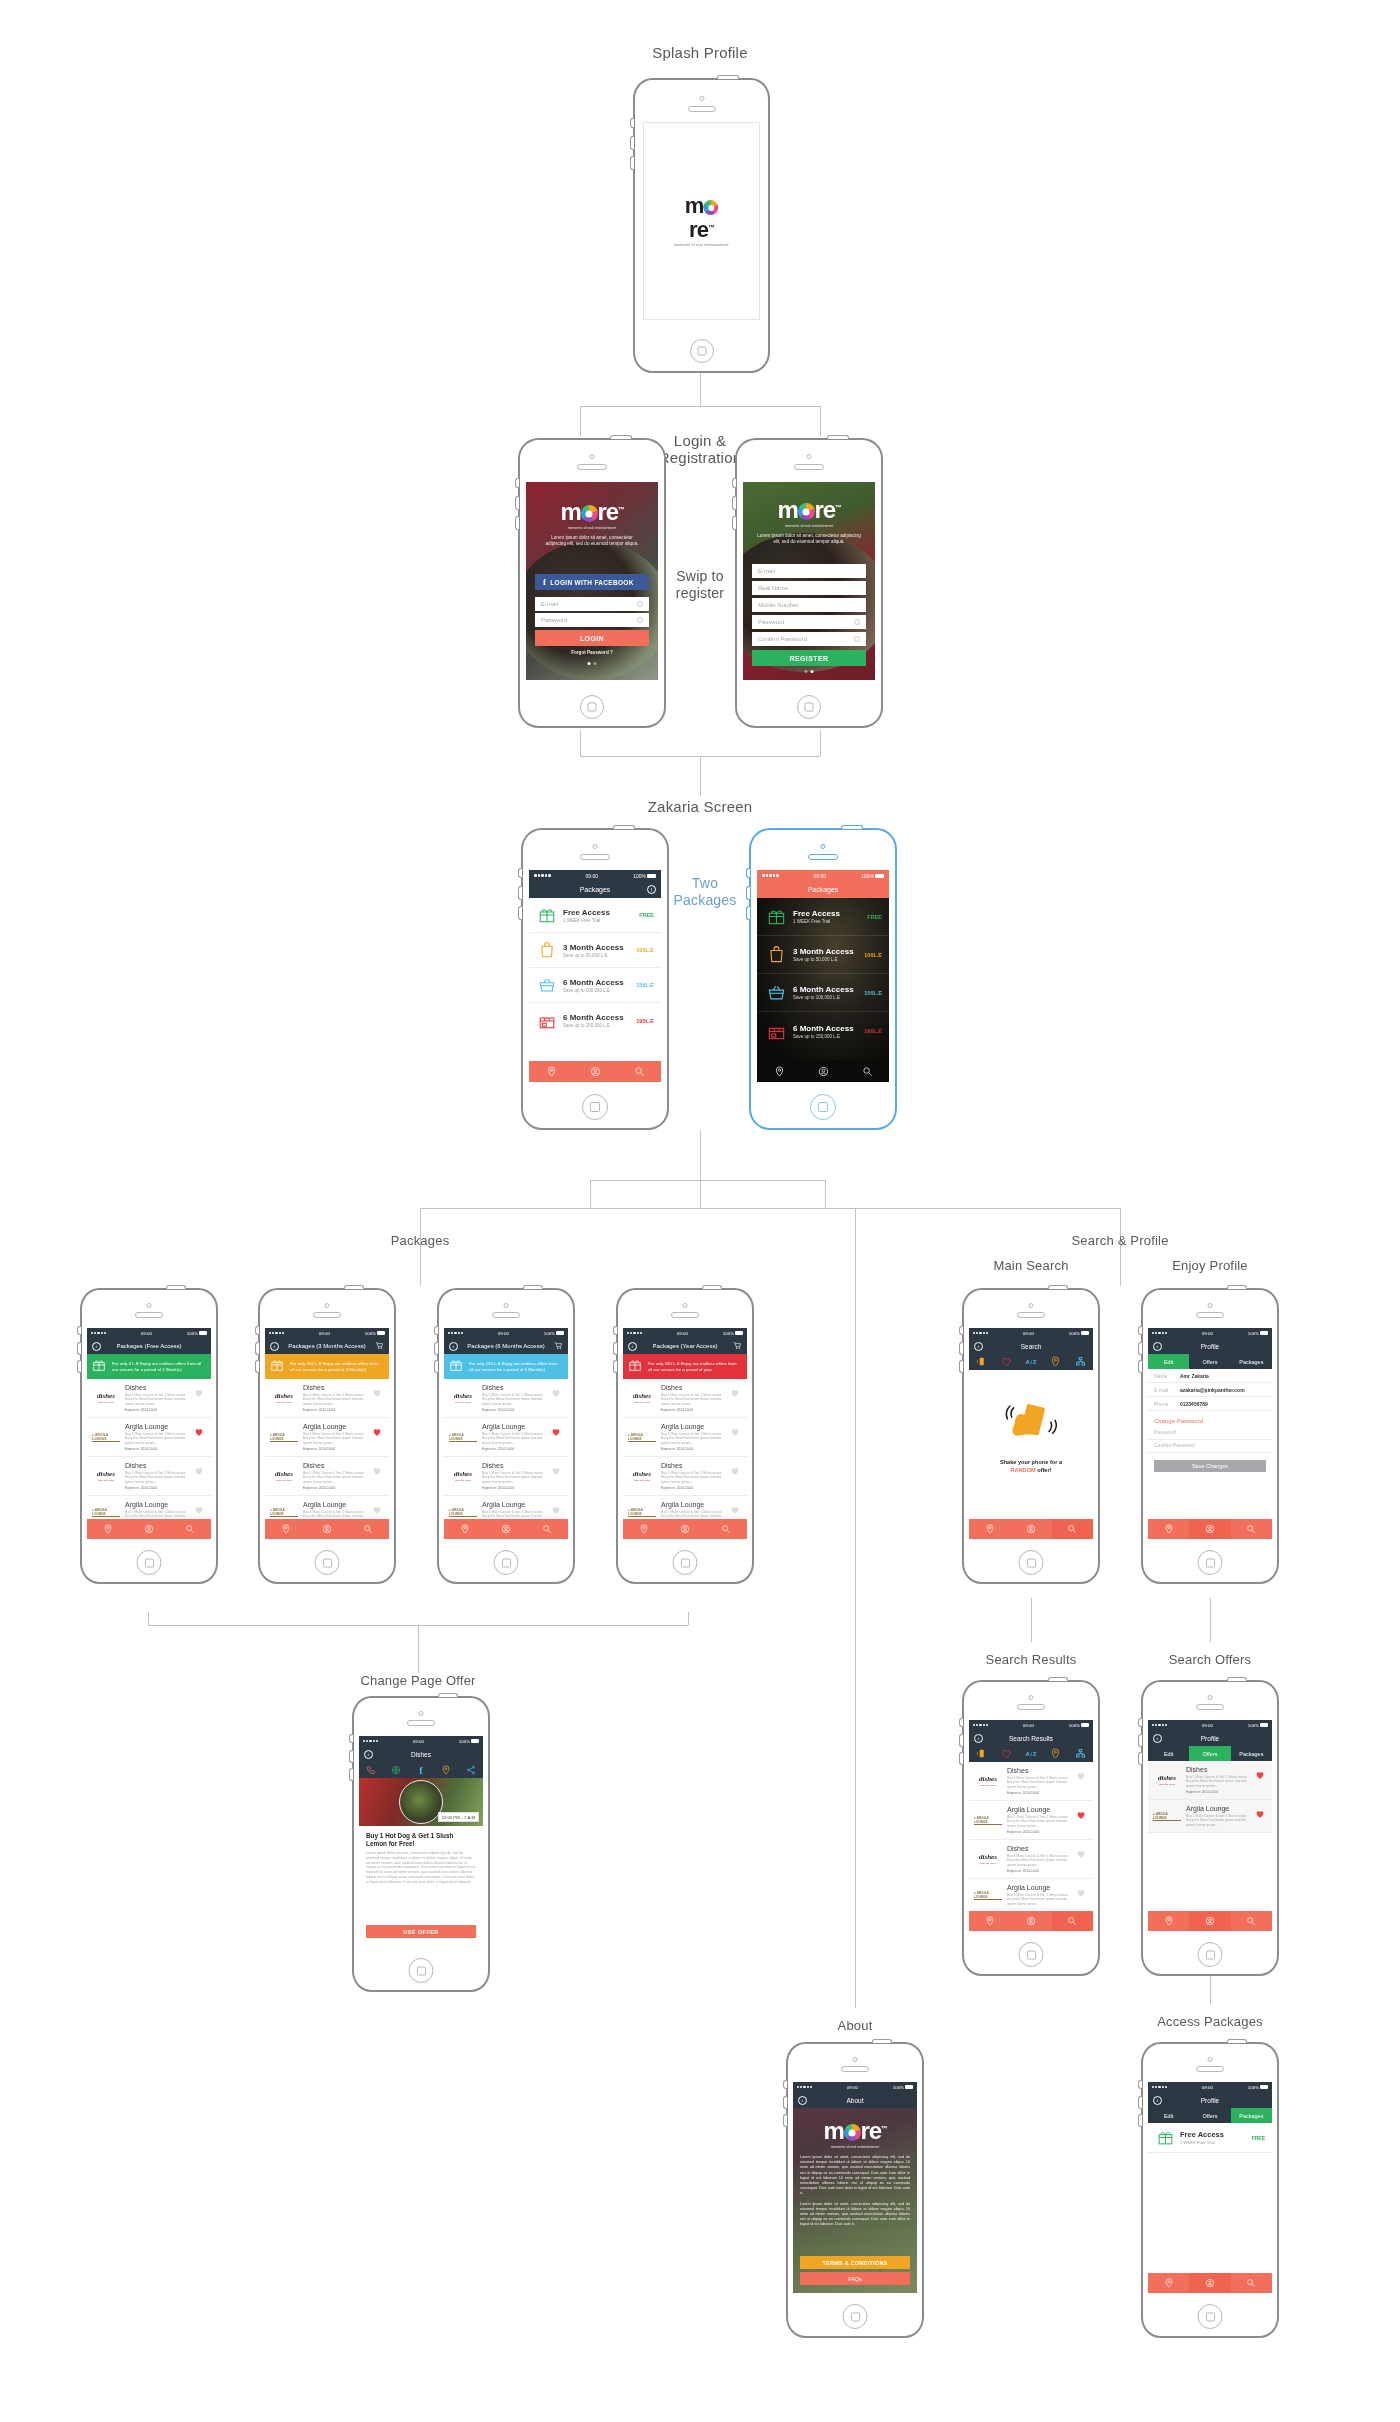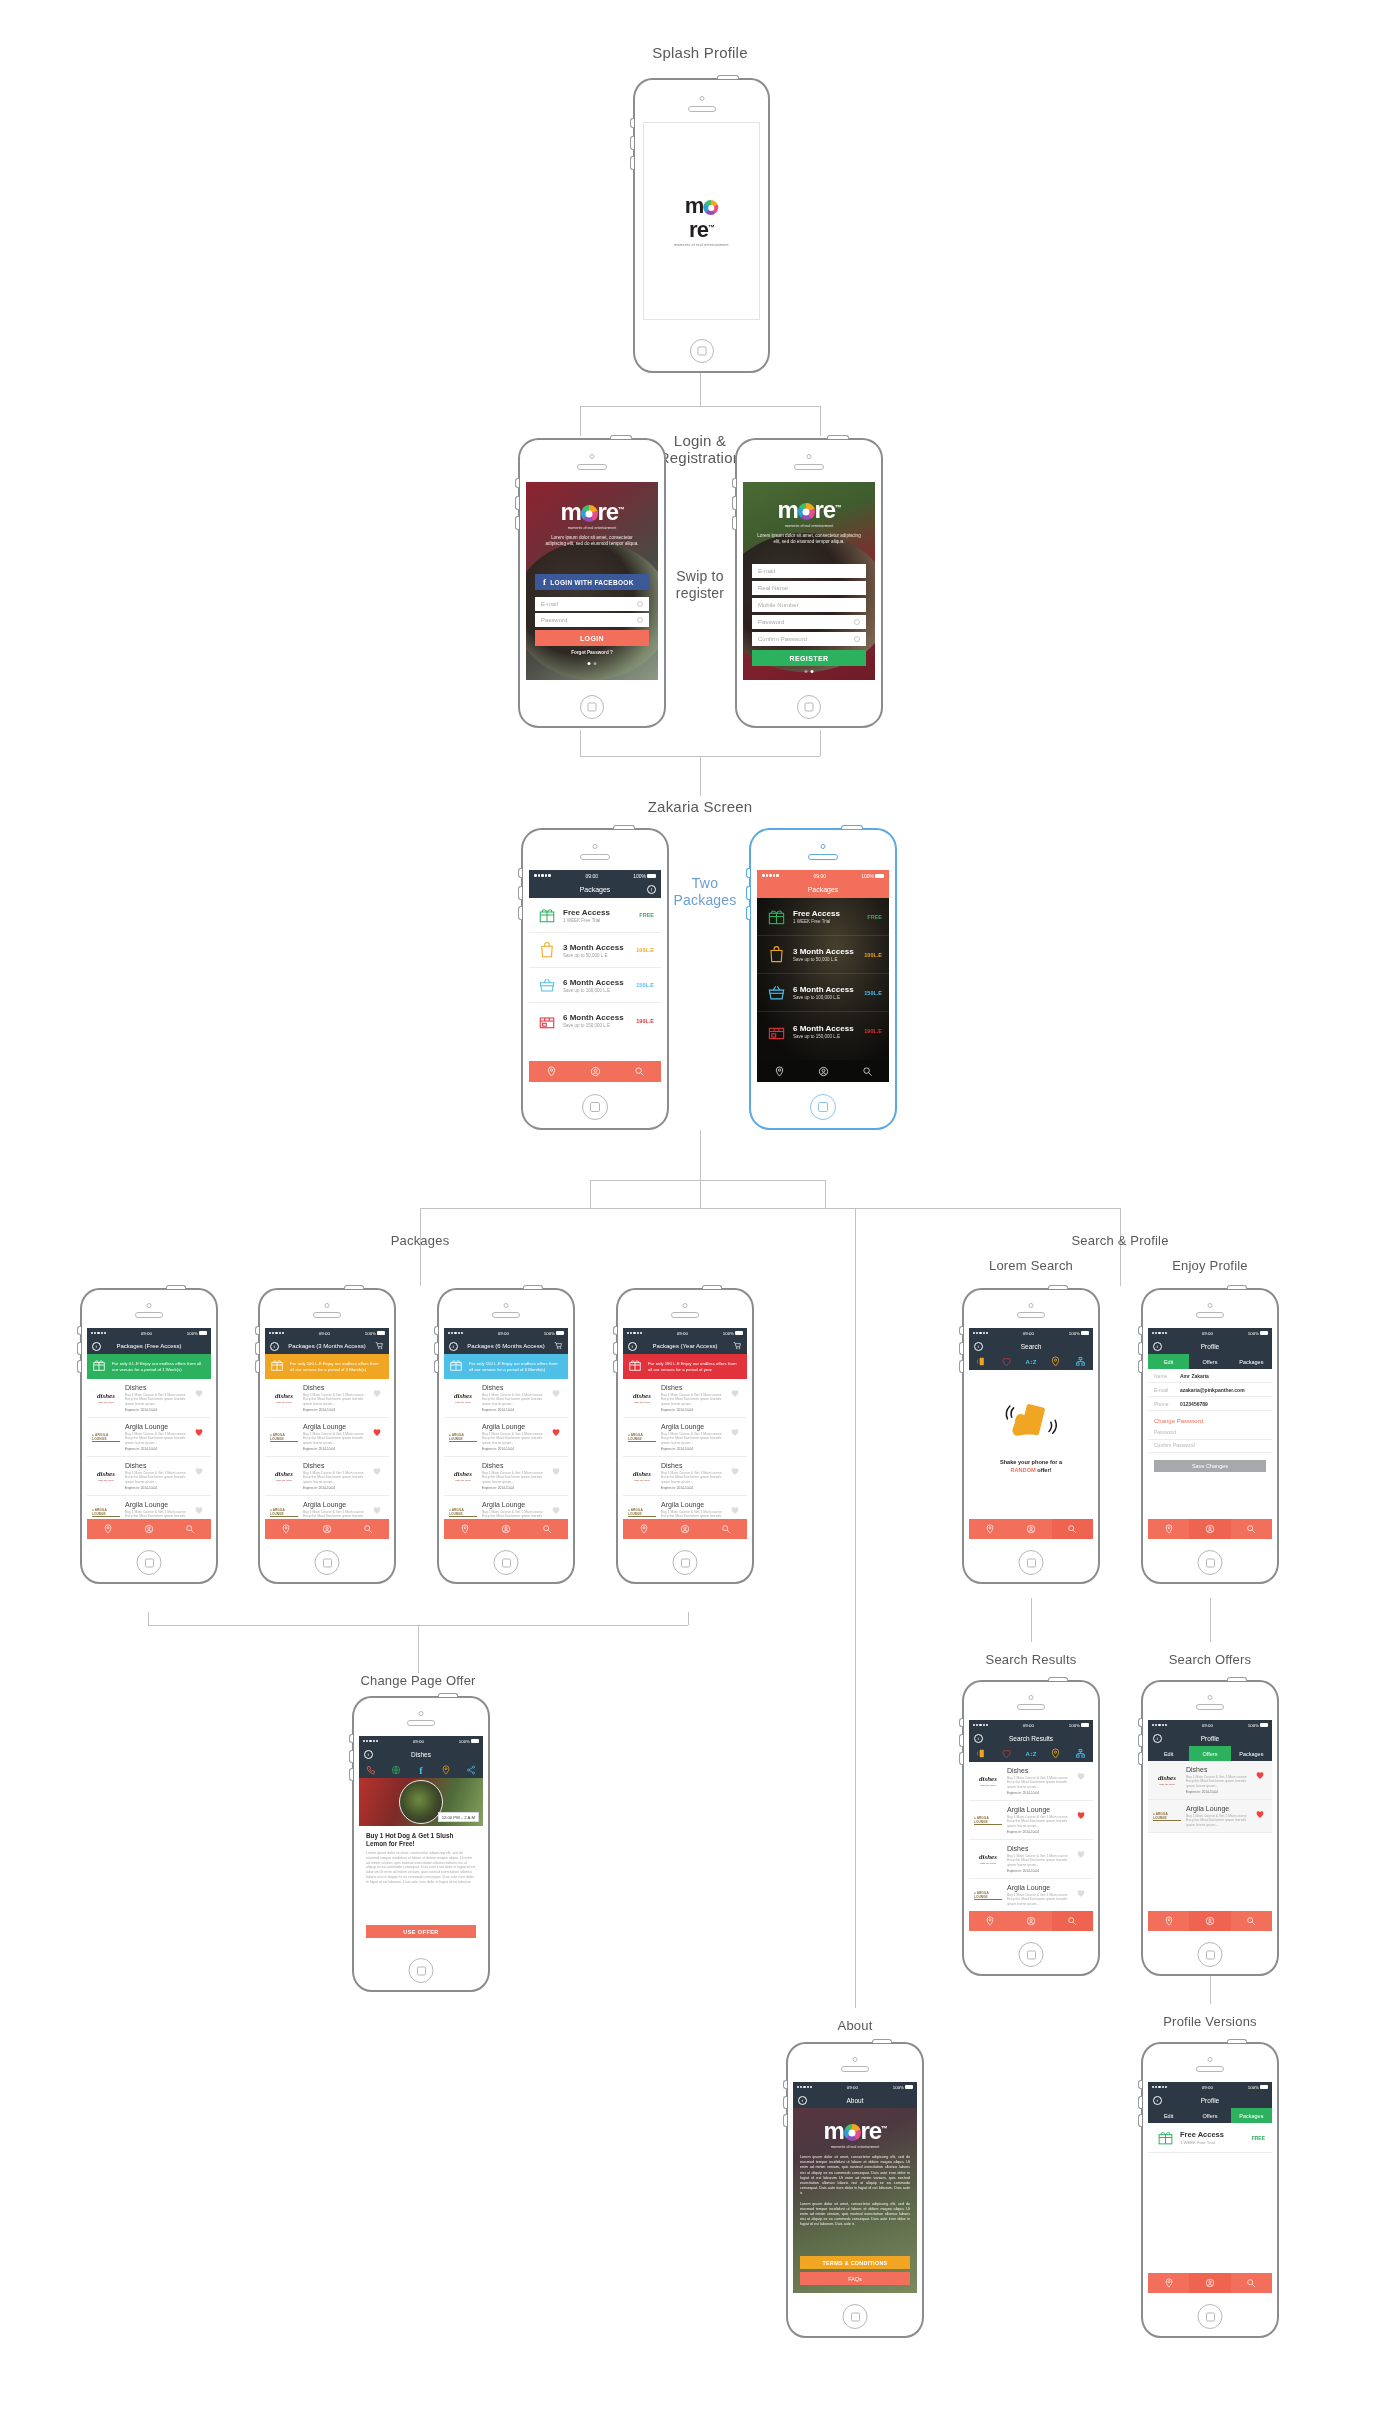--- a/index.html
+++ b/index.html
@@ -141,27 +141,27 @@
   <div class="cap" style="left:700px; top:44px; transform:translateX(-50%);">Splash Profile</div>
   <div class="cap swip" style="left:700px; top:432px; transform:translateX(-50%); white-space:pre-line; font-size:15px;">Login &amp;
 Registration</div>
   <div class="cap swip" style="left:700px; top:568px; transform:translateX(-50%); white-space:pre-line;">Swip to
 register</div>
   <div class="cap" style="left:700px; top:798px; transform:translateX(-50%);">Zakaria Screen</div>
   <div class="cap two" style="left:705px; top:875px; transform:translateX(-50%); white-space:pre-line;">Two
 Packages</div>
   <div class="cap" style="left:420px; top:1233px; transform:translateX(-50%); font-size:13px;">Packages</div>
   <div class="cap" style="left:1120px; top:1233px; transform:translateX(-50%); font-size:13px;">Search &amp; Profile</div>
-  <div class="cap" style="left:1031px; top:1258px; transform:translateX(-50%); font-size:13px;">Lorem Search</div>
+  <div class="cap" style="left:1031px; top:1258px; transform:translateX(-50%); font-size:13px;">Main Search</div>
   <div class="cap" style="left:1210px; top:1258px; transform:translateX(-50%); font-size:13px;">Enjoy Profile</div>
   <div class="cap" style="left:418px; top:1673px; transform:translateX(-50%); font-size:13px;">Change Page Offer</div>
   <div class="cap" style="left:1031px; top:1652px; transform:translateX(-50%); font-size:13px;">Search Results</div>
   <div class="cap" style="left:1210px; top:1652px; transform:translateX(-50%); font-size:13px;">Search Offers</div>
   <div class="cap" style="left:855px; top:2018px; transform:translateX(-50%); font-size:13px;">About</div>
-  <div class="cap" style="left:1210px; top:2014px; transform:translateX(-50%); font-size:13px;">Profile Versions</div>
+  <div class="cap" style="left:1210px; top:2014px; transform:translateX(-50%); font-size:13px;">Access Packages</div>
 
   <div class="phone" style="left:633px; top:78px; width:137px; height:295px;">
     <div class="body"></div>
     <div class="tbtn" style="left:84px; width:22px; height:4px;"></div>
     <div class="sbtn" style="top:40px; width:4px; height:10px;"></div>
     <div class="sbtn" style="top:58px; width:4px; height:14px;"></div>
     <div class="sbtn" style="top:78px; width:4px; height:14px;"></div>
     <div class="cam" style="top:18px; width:5px; height:5px;"></div>
     <div class="spk" style="top:28px; width:28px; height:6px;"></div>
     <div class="home" style="bottom:10px; width:24px; height:24px;">

